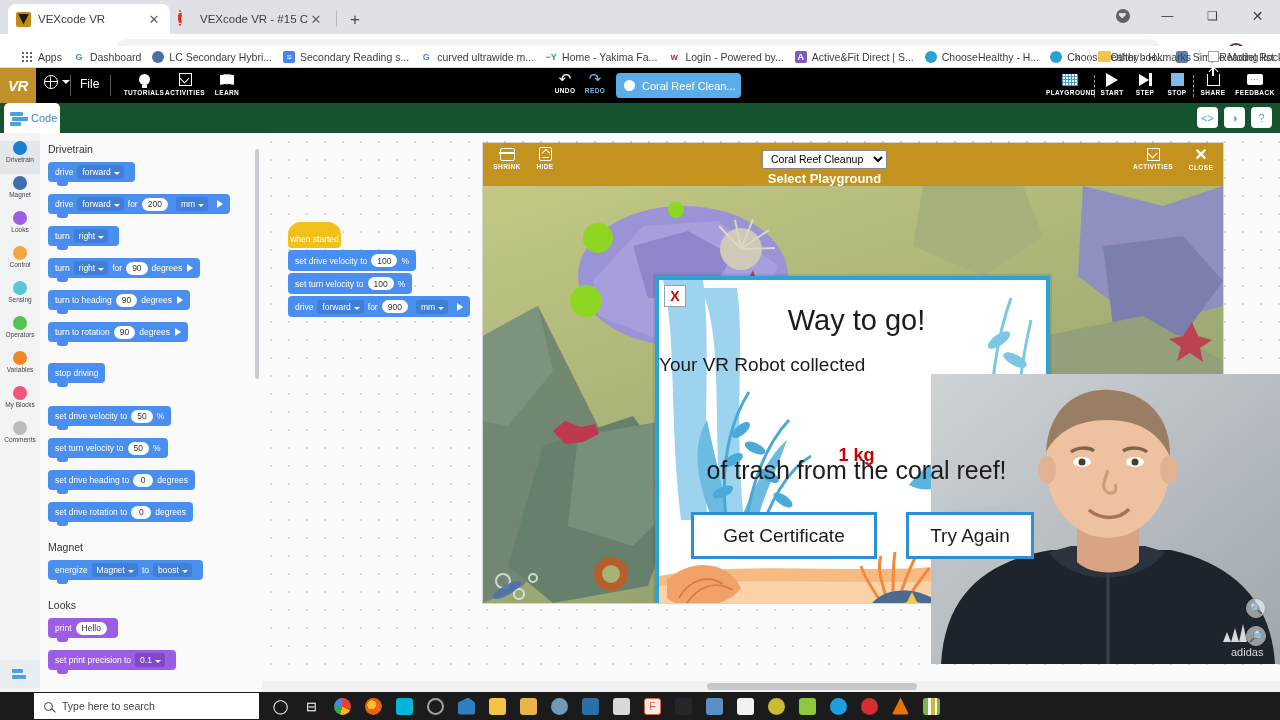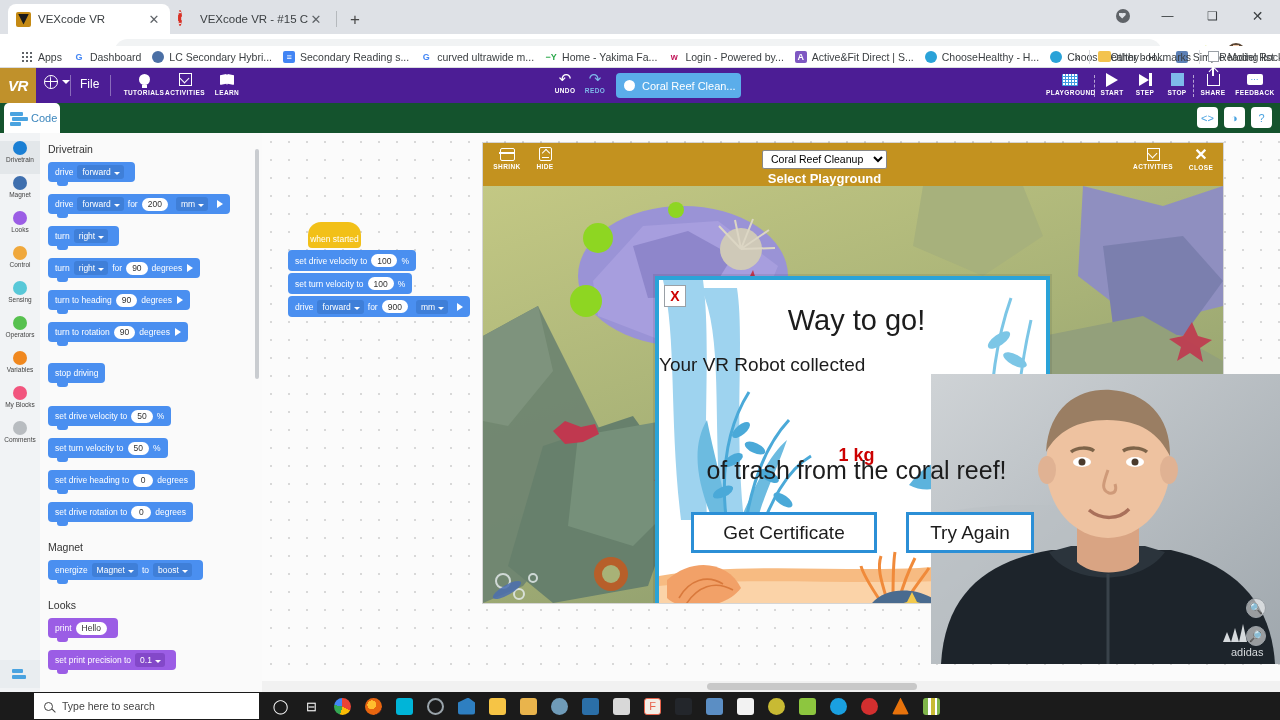--- a/index.html
+++ b/index.html
@@ -77,21 +77,21 @@
   .apps-grid { width: 12px; height: 12px; margin-left: 10px; margin-right:5px;
     background:
       radial-gradient(circle, #5f6368 1.1px, transparent 1.2px) 0 0/4px 4px;
   }
   .bm-right { position: absolute; right: 6px; display: flex; align-items: center; font-size:10.5px; }
   .bm-sep { width: 1px; height: 14px; background: #dadce0; margin: 0 8px; }
 
   
   .vex-app { position: absolute; top: 68px; left: 0; width: 1280px; height: 624px; background: #ffffff; }
 
-  .vex-topbar { position:absolute; top:0; left:0; width:1280px; height:45px; background:#4c1d95;padding-left:40px; }
+  .vex-topbar { position:absolute; top:0; left:0; width:1280px; height:45px; background:#000000;padding-left:40px; }
   .vex-logo { position:absolute; left:0; top:0; width:36px; height:35px; background:#c0912b;
               display:flex; align-items:center; justify-content:center; color:#fff; font-weight:bold;
               font-size:15px; font-style: italic; letter-spacing:-0.5px;}
   .globe-btn { position:absolute; left:44px; top:7px; display:flex; align-items:center; color:#fff; font-size:12px;}
   .globe-ico { width:14px; height:14px; border-radius:50%; border:1.4px solid #fff; position:relative; margin-right:4px;}
   .globe-ico::before{content:"";position:absolute;left:-0.5px;top:5px;width:13px;height:1.2px;background:#fff;}
   .globe-ico::after{content:"";position:absolute;left:5.2px;top:-0.5px;width:1.2px;height:13px;background:#fff;
      border-radius:50%; box-shadow: none;}
   .caret-wh { width:0;height:0;border-left:4px solid transparent;border-right:4px solid transparent;
               border-top:4.5px solid #fff; }
@@ -194,21 +194,21 @@
 
   
   .workspace { position:absolute; top:65px; left:262px; width:1018px; height:559px;
      background-color:#fbfbfb;
      background-image: radial-gradient(circle, #d8d8d8 0.9px, transparent 1px);
      background-size: 18px 18px; }
   .wblk { position:absolute; display:inline-flex; align-items:center; height:21px; border-radius:4px;
           padding:0 7px; color:#fff; font-size:8.5px; white-space:nowrap; }
   .hat { position:absolute; left:26px; top:89px; width:53px; height:26px; background:#f2c018;
          border-radius:13px 13px 4px 4px; color:#fff; font-size:8.5px;
-         display:flex; align-items:flex-end; justify-content:center; padding-bottom:4px;margin-left:20px;}
+         display:flex; align-items:flex-end; justify-content:center; padding-bottom:4px;}
 
   
   .pg-win { position:absolute; left:483px; top:143px; width:740px; height:460px; background:#c3921f;
             box-shadow: 0 0 0 1px rgba(0,0,0,.15); }
   .pg-header { position:relative; width:740px; height:43px; background:#c3921f; }
   .pg-hbtn { position:absolute; top:4px; width:56px; text-align:center; color:#fff; }
   .pg-hbtn .tlabel{ font-size:6.5px; font-weight:bold; letter-spacing:.4px; display:block; margin-top:2px;}
   .shrink-ico{ width:15px;height:13px;border:1.7px solid #fff;border-radius:2px;position:relative;margin:1px auto 0;}
   .shrink-ico::after{content:"";position:absolute;left:-1.7px;top:3px;width:16.4px;height:1.7px;background:#fff;}
   .hide-ico{ width:13px;height:14px;border:1.7px solid #fff;border-radius:2px;position:relative;margin:0 auto;}
@@ -232,21 +232,21 @@
   .modal { position:absolute; left:172px; top:90px; width:395px; height:340px;
      background:#fff; border:4px solid #2aa3d8; box-shadow:0 0 0 2px rgba(0,0,0,.08); overflow:hidden;}
   .m-closer { position:absolute; left:5px; top:5px; width:22px; height:22px; border:1.5px solid #9aa0a6;
      background:#fff; color:#cc0000; font-weight:bold; font-size:14px; display:flex;
      align-items:center; justify-content:center; z-index:5;}
   .m-title { position:absolute; top:24px; width:395px; text-align:center; font-size:29px; color:#1c1c1c; z-index:4;}
   .m-sub { position:absolute; top:74px; width:395px; text-align:left; font-size:19px; color:#1c1c1c; z-index:4;}
   .m-amount { position:absolute; top:125px; width:395px; text-align:center; font-size:18px;
      font-weight:bold; color:#cc0000; z-index:4;margin-top:40px;}
   .m-foot { position:absolute; top:176px; width:395px; text-align:center; font-size:25px; color:#1c1c1c; z-index:4;}
-  .m-btn { position:absolute; top:232px; height:41px; background:#fff; border:3px solid #2b8fd6;
+  .m-btn { position:absolute; top:232px; height:47px; background:#fff; border:3px solid #2b8fd6;
      display:flex; align-items:center; justify-content:center; font-size:19px; color:#1c1c1c; z-index:5;}
   .m-btn.cert { left:32px; width:186px; }
   .m-btn.again { left:247px; width:128px; }
   .cursor-arrow { position:absolute; left:428px; top:231px; width:0; height:0; z-index:9;}
 
   
   .zoom-btns { position:absolute; right:14px; bottom:38px; z-index:8; }
   .zbtn { width:20px; height:20px; border:1px solid #9aa0a6; border-radius:50%; color:#5f6368;
      display:flex; align-items:center; justify-content:center; font-size:11px; margin-bottom:8px;
      background:rgba(255,255,255,.55);}

